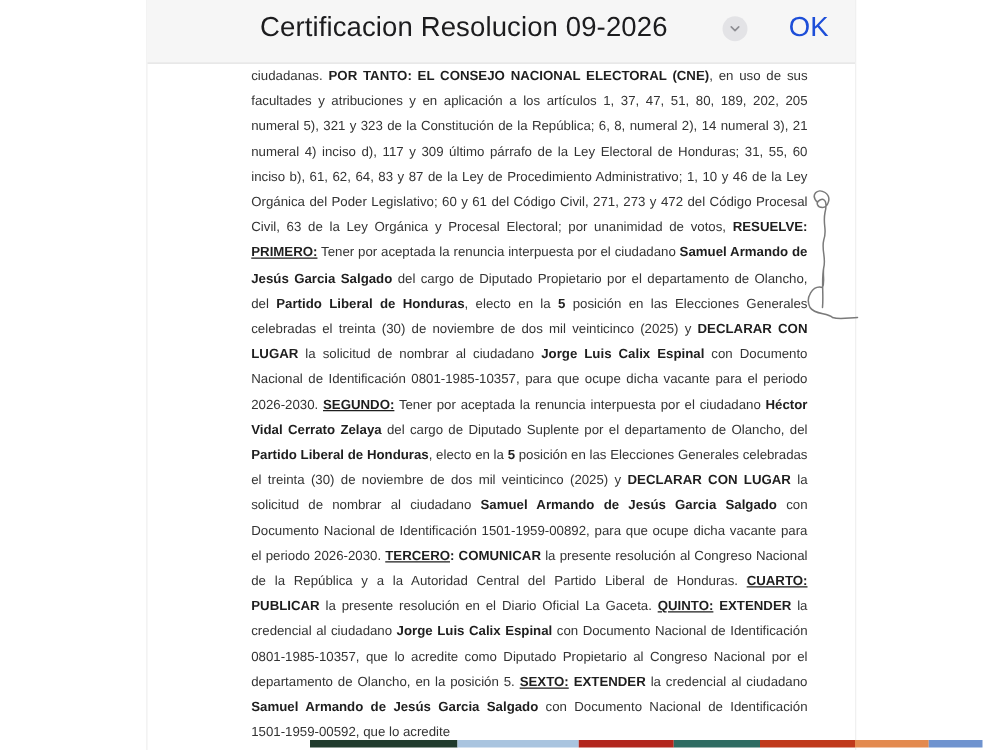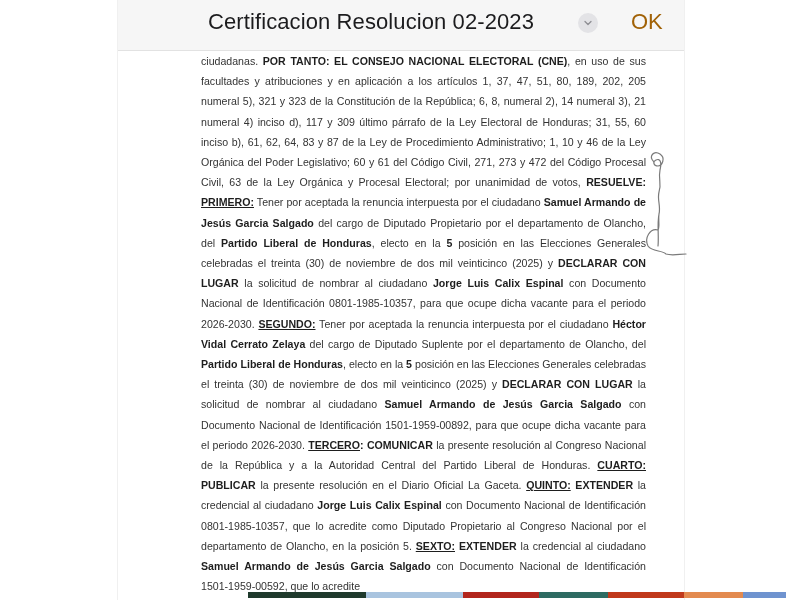--- a/index.html
+++ b/index.html
@@ -24,21 +24,21 @@
     font-size: 22px; color: #1c1c1e; font-weight: 500; letter-spacing: 0.1px;
     white-space: nowrap;
   }
   .chev-btn {
     position: absolute; left: 460px; top: 13px; width: 20px; height: 20px;
     border-radius: 50%; background: #e3e3e6;
     display: flex; align-items: center; justify-content: center; cursor: pointer;
   }
   .ok-btn {
     position: absolute; left: 513px; top: 9px;
-    font-size: 22px; color: #a16207; font-weight: 500; cursor: pointer;
+    font-size: 22px; color: #1d4ed8; font-weight: 500; cursor: pointer;
     background: none; border: none; padding: 0;
     font-family: "Liberation Sans", sans-serif;
   }
   .page {
     position: absolute; left: 83px; top: 50px; width: 445px;
     font-size: 10.6px; line-height: 20.2px; color: #333;
     text-align: justify;
   }
   .page p { margin: 0; padding-top: 1px; }
   .page b { color: #1e1e1e; }
@@ -50,21 +50,21 @@
     position: absolute; left: 130px; top: 592px; width: 538px; height: 6px;
     display: flex;
   }
   .footer-bar span { display: block; height: 6px; }
 </style>
 </head>
 <body>
 
 <div class="viewer">
   <div class="topbar">
-    <span class="doc-title">Certificacion Resolucion 02-2023</span>
+    <span class="doc-title">Certificacion Resolucion 09-2026</span>
     <div class="chev-btn">
       <svg width="10" height="10" viewBox="0 0 10 10">
         <path d="M2 3.5 L5 6.5 L8 3.5" stroke="#8e8e93" stroke-width="1.3" fill="none" stroke-linecap="round" stroke-linejoin="round"></path>
       </svg>
     </div>
     <button class="ok-btn">OK</button>
   </div>
 
   <div class="page">
     <p id="doc-body"><span>ciudadanas. </span><b>POR TANTO: EL CONSEJO NACIONAL ELECTORAL (CNE)</b><span>, en uso de sus facultades y atribuciones y en aplicación a los artículos 1, 37, 47, 51, 80, 189, 202, 205 numeral 5), 321 y 323 de la Constitución de la República; 6, 8, numeral 2), 14 numeral 3), 21 numeral 4) inciso d), 117 y 309 último párrafo de la Ley Electoral de Honduras; 31, 55, 60 inciso b), 61, 62, 64, 83 y 87 de la Ley de Procedimiento Administrativo; 1, 10 y 46 de la Ley Orgánica del Poder Legislativo; 60 y 61 del Código Civil, 271, 273 y 472 del Código Procesal Civil, 63 de la Ley Orgánica y Procesal Electoral; por unanimidad de votos, </span><b>RESUELVE: </b><b><u>PRIMERO:</u></b><span> Tener por aceptada la renuncia interpuesta por el ciudadano </span><b>Samuel Armando de Jesús Garcia Salgado</b><span> del cargo de Diputado Propietario por el departamento de Olancho, del </span><b>Partido Liberal de Honduras</b><span>, electo en la </span><b>5</b><span> posición en las Elecciones Generales celebradas el treinta (30) de noviembre de dos mil veinticinco (2025) y </span><b>DECLARAR CON LUGAR</b><span> la solicitud de nombrar al ciudadano </span><b>Jorge Luis Calix Espinal</b><span> con Documento Nacional de Identificación 0801-1985-10357, para que ocupe dicha vacante para el periodo 2026-2030. </span><b><u>SEGUNDO:</u></b><span> Tener por aceptada la renuncia interpuesta por el ciudadano </span><b>Héctor Vidal Cerrato Zelaya</b><span> del cargo de Diputado Suplente por el departamento de Olancho, del </span><b>Partido Liberal de Honduras</b><span>, electo en la </span><b>5</b><span> posición en las Elecciones Generales celebradas el treinta (30) de noviembre de dos mil veinticinco (2025) y </span><b>DECLARAR CON LUGAR</b><span> la solicitud de nombrar al ciudadano </span><b>Samuel Armando de Jesús Garcia Salgado</b><span> con Documento Nacional de Identificación 1501-1959-00892, para que ocupe dicha vacante para el periodo 2026-2030. </span><b><u>TERCERO</u></b><b>: </b><b>COMUNICAR</b><span> la presente resolución al Congreso Nacional de la República y a la Autoridad Central del Partido Liberal de Honduras. </span><b><u>CUARTO:</u></b><b> PUBLICAR</b><span> la presente resolución en el Diario Oficial La Gaceta. </span><b><u>QUINTO:</u></b><b> EXTENDER</b><span> la credencial al ciudadano </span><b>Jorge Luis Calix Espinal</b><span> con Documento Nacional de Identificación 0801-1985-10357, que lo acredite como Diputado Propietario al Congreso Nacional por el departamento de Olancho, en la posición 5. </span><b><u>SEXTO:</u></b><b> EXTENDER</b><span> la credencial al ciudadano </span><b>Samuel Armando de Jesús Garcia Salgado</b><span> con Documento Nacional de Identificación 1501-1959-00592, que lo acredite</span></p>

